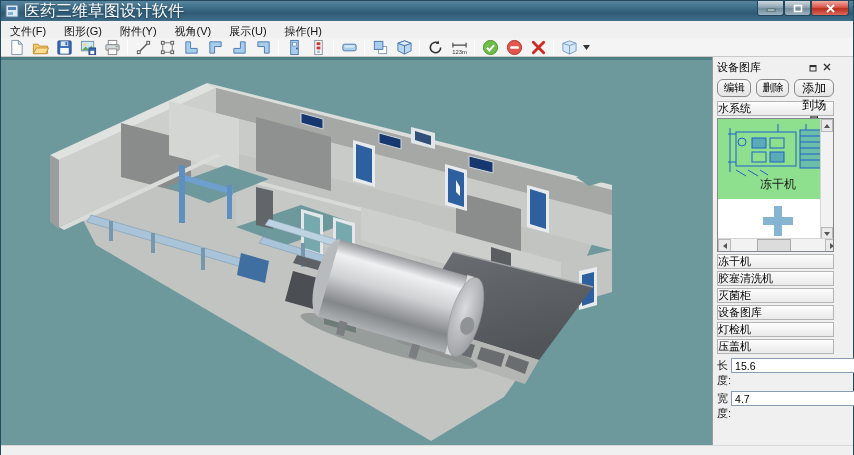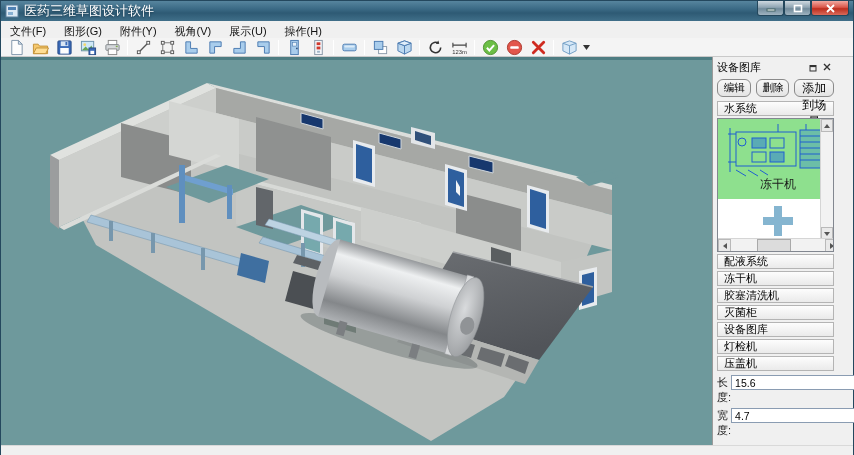--- a/index.html
+++ b/index.html
@@ -6,21 +6,21 @@
   html,body { width:854px; height:455px; overflow:hidden; }
   body { font-family:"Liberation Sans", sans-serif; font-size:11px; background:#f0f0f0; }
 
   .window { position:absolute; left:0; top:0; width:854px; height:455px; border:1px solid #24485e; background:#f0f0f0; }
 
   
   .titlebar { position:absolute; left:0; top:0; width:100%; height:20px;
     background:linear-gradient(180deg,#57859e 0%,#3b6a85 40%,#2e5a74 60%,#406f89 100%);
     display:flex; align-items:center; padding-left:4px; color:#fff; }
   .app-icon { width:14px; height:14px; margin-right:5px; display:inline-block; }
-  .titlebar .title { font-size:13px; color:#ffffff; text-shadow:0 1px 2px #1c3a4d; }
+  .titlebar .title { font-size:16px; color:#ffffff; text-shadow:0 1px 2px #1c3a4d; }
   .win-controls { position:absolute; right:4px; top:0; display:flex; }
   .win-btn { width:27px; height:15px; border:1px solid #23475c; border-top:none;
     background:linear-gradient(180deg,#cfd9e0,#8fa5b3 45%,#718b9b 55%,#9fb3c0);
     border-radius:0 0 3px 3px; display:flex; align-items:center; justify-content:center; cursor:pointer; }
   .win-btn.close { width:38px; background:linear-gradient(180deg,#f0a8a0,#d9574a 45%,#bc2e1e 55%,#d96a5a); }
 
   
   .menubar { position:absolute; left:0; top:20px; width:100%; height:22px; background:#f0f0f0;
     display:flex; align-items:center; border-bottom:1px solid #e3e3e3; }
   .menu-item { padding:2px 9px; color:#111; cursor:default; }
@@ -43,21 +43,21 @@
     border-left:1px solid #9a9a9a; padding:2px 3px 0 4px; }
   .panel-titlebar { height:16px; display:flex; align-items:center; }
   .panel-title { flex:1; color:#000; }
   .panel-ico { width:14px; height:13px; display:flex; align-items:center; justify-content:center; cursor:pointer; }
   .panel-buttons { display:flex; gap:5px; margin-top:4px; }
   .pbtn { height:18px; border:1px solid #8a8a8a; border-radius:6px; font-size:10.5px;
     background:linear-gradient(180deg,#f8f8f8,#e4e4e4); cursor:pointer; font-family:"Liberation Sans",sans-serif; }
   .pbtn.b1 { width:42px; } .pbtn.b2 { width:40px; } .pbtn.b3 { width:48px; font-size:12px; padding:0 1px; }
   .cat-bar { height:15px; margin-top:2px; border:1px solid #b4b4b4;
     background:linear-gradient(180deg,#fdfdfd,#eaeaea); display:flex; align-items:center;
-    padding-left:6px; font-size:11px; cursor:pointer; }
+    font-size:11px; cursor:pointer; }
   .section-hdr { margin-top:4px; }
   .listbox { margin-top:2px; height:134px; border:1px solid #828790; background:#ffffff; position:relative; overflow:hidden; }
   .gal-item-selected { position:absolute; left:0; top:0; width:120px; height:80px; background:#8ee08e; cursor:pointer; }
   .gal-item-selected svg { display:block; margin:3px auto 0; }
   .gal-caption { text-align:center; font-size:12px; color:#1a1a1a; margin-top:-2px; }
   .gal-item-add { position:absolute; left:0; top:80px; width:120px; height:44px; background:#ffffff; cursor:pointer;
     display:flex; align-items:center; justify-content:center; }
   .vscroll { position:absolute; right:0; top:0; width:13px; height:121px; background:#f2f2f2; border-left:1px solid #d5d5d5; }
   .hscroll { position:absolute; left:0; bottom:0; width:120px; height:13px; background:#f2f2f2; border-top:1px solid #d5d5d5;
     display:flex; }
@@ -469,21 +469,20 @@
             <i class="tri left"></i>
           </div>
         <div class="hthumb"></div>
         <div class="sbtn" style="margin-left:auto;">
             <i class="tri right"></i>
           </div>
       </div>
     </div>
 
     <div>
-      <div class="cat-bar">配液系统</div>
       <div class="cat-bar">冻干机</div>
       <div class="cat-bar">胶塞清洗机</div>
       <div class="cat-bar">灭菌柜</div>
       <div class="cat-bar">设备图库</div>
       <div class="cat-bar">灯检机</div>
       <div class="cat-bar">压盖机</div>
     </div>
 
     <div class="fields">
       <div class="field-row">

